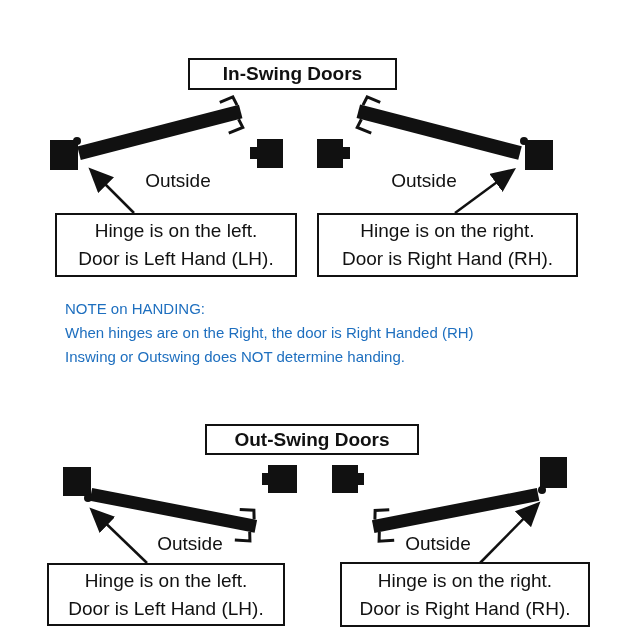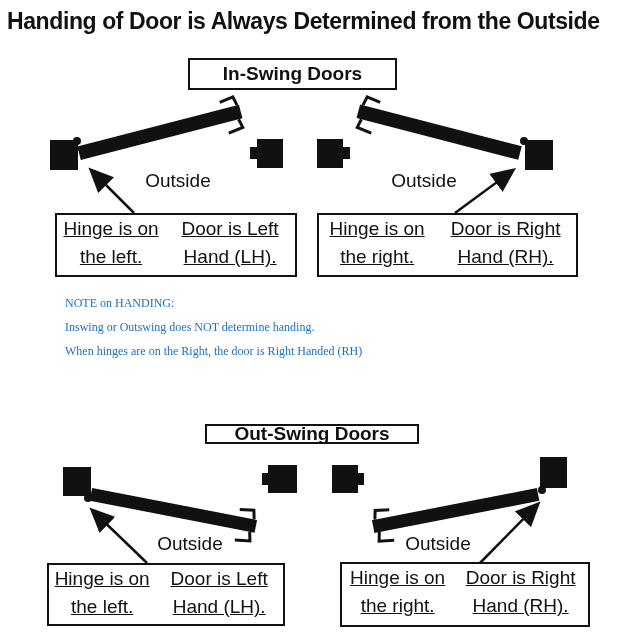--- a/index.html
+++ b/index.html
@@ -36,54 +36,51 @@
     justify-content: center;
     font-size: 19px;
     font-weight: bold;
     color: var(--ink);
     background: var(--background);
   }
   .caption-box {
     position: absolute;
     border: 2px solid var(--ink);
     display: flex;
-    flex-direction: row;
+    flex-direction: column;
     justify-content: center;
     font-size: 19px;
     line-height: 28px;
     color: var(--ink);
     text-align: center;
     background: var(--background);
-    text-decoration: underline;
   }
   .diagram-svg { position: absolute; left: 0; }
   .diagram-svg text {
     font-family: "Liberation Sans", sans-serif;
     font-size: 19px;
     fill: var(--ink);
   }
   .ink-fill { fill: var(--ink); }
   .ink-line { stroke: var(--ink); stroke-width: 2.5; fill: none; }
   .handle { stroke: var(--ink); stroke-width: 3; fill: none; }
   .note-block {
     position: absolute;
-    left: 65px; top: 291px;
-    font-size: 12px;
+    left: 65px; top: 297px;
+    font-size: 15px;
     line-height: 24px;
     color: var(--note-blue);
     white-space: nowrap;
-    font-family: Liberation Serif, serif;
   }
 </style>
 </head>
 <body>
 
 <div class="page">
 
-  <div class="page-title">Handing of Door is Always Determined from the Outside</div>
 
   <div class="heading-box" style="left:188px; top:58px; width:209px; height:32px;text-align:center;">
     <span>In-Swing Doors</span>
   </div>
 
   <svg class="diagram-svg" style="top:90px;" width="640" height="125" viewBox="0 0 640 125">
     <defs>
       <marker id="arrow-in" markerWidth="10" markerHeight="9" refX="8" refY="4.5" orient="auto">
         <path d="M0,0 L10,4.5 L0,9 Z" class="ink-fill"></path>
       </marker>
@@ -122,25 +119,25 @@
     <div>Hinge is on the left.</div>
     <div>Door is Left Hand (LH).</div>
   </div>
   <div class="caption-box" style="left:317px; top:213px; width:261px; height:64px;">
     <div>Hinge is on the right.</div>
     <div>Door is Right Hand (RH).</div>
   </div>
 
   <div class="note-block">
     <div>NOTE on HANDING:</div>
+    <div>When hinges are on the Right, the door is Right Handed (RH)</div>
     <div>Inswing or Outswing does NOT determine handing.</div>
-    <div>When hinges are on the Right, the door is Right Handed (RH)</div>
   </div>
 
-  <div class="heading-box" style="left:205px; top:424px; width:214px; height:20px;">
+  <div class="heading-box" style="left:205px; top:424px; width:214px; height:31px;">
     <span>Out-Swing Doors</span>
   </div>
 
   <svg class="diagram-svg" style="top:455px;" width="640" height="112" viewBox="0 0 640 112">
     <defs>
       <marker id="arrow-out" markerWidth="10" markerHeight="9" refX="8" refY="4.5" orient="auto">
         <path d="M0,0 L10,4.5 L0,9 Z" class="ink-fill"></path>
       </marker>
     </defs>
 

